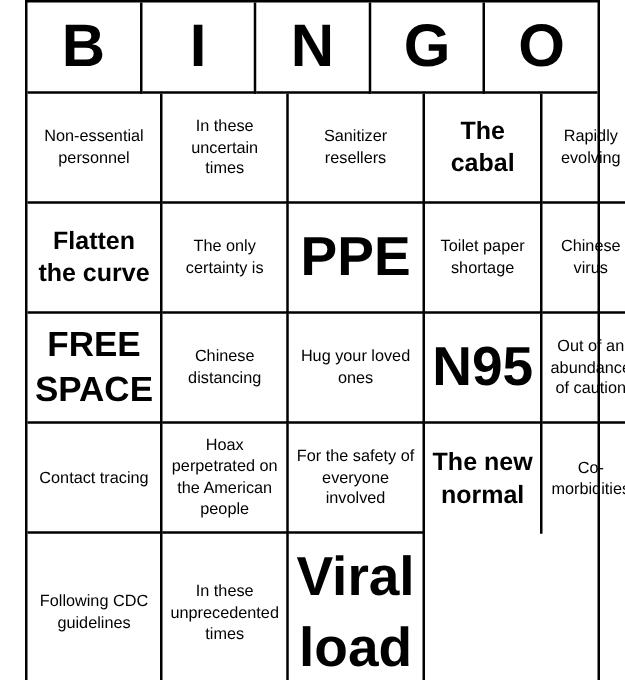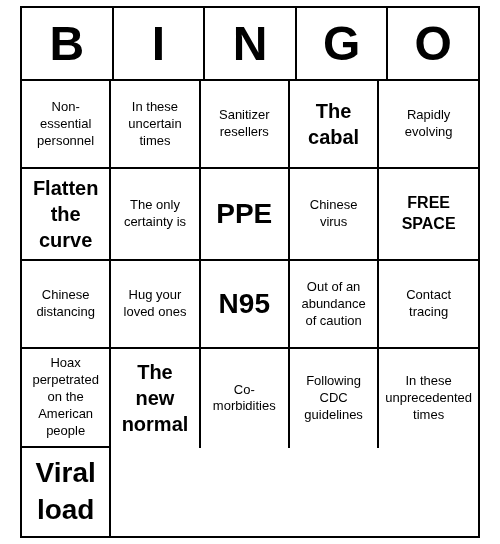--- a/index.html
+++ b/index.html
@@ -51,25 +51,25 @@
       border-right: none;
     }
     .bingo-grid .bingo-cell:nth-last-child(-n+5) {
       border-bottom: none;
     }
     .bingo-cell.large-text {
       font-size: 20px;
       font-weight: bold;
     }
     .bingo-cell.xlarge-text {
-      font-size: 28px;
+      font-size: 44px;
       font-weight: bold;
     }
     .bingo-cell.free-space {
-      font-size: 16px;
+      font-size: 28px;
       font-weight: bold;
     }
   </style>
 </head>
 <body>
 
 <div class="bingo-card">
   <div class="bingo-header">
   <div class="bingo-header-cell">B</div>
       <div class="bingo-header-cell">I</div>
@@ -79,27 +79,29 @@
     </div>
   <div class="bingo-grid">
   <div class="bingo-cell">Non-essential personnel</div>
       <div class="bingo-cell">In these uncertain times</div>
       <div class="bingo-cell">Sanitizer resellers</div>
       <div class="bingo-cell large-text">The cabal</div>
       <div class="bingo-cell">Rapidly evolving</div>
       <div class="bingo-cell large-text">Flatten the curve</div>
       <div class="bingo-cell">The only certainty is</div>
       <div class="bingo-cell xlarge-text">PPE</div>
+      <div class="bingo-cell">Toilet paper shortage</div>
       <div class="bingo-cell">Chinese virus</div>
       <div class="bingo-cell free-space">FREE SPACE</div>
       <div class="bingo-cell">Chinese distancing</div>
       <div class="bingo-cell">Hug your loved ones</div>
       <div class="bingo-cell xlarge-text">N95</div>
       <div class="bingo-cell">Out of an abundance of caution</div>
       <div class="bingo-cell">Contact tracing</div>
       <div class="bingo-cell">Hoax perpetrated on the American people</div>
+      <div class="bingo-cell">For the safety of everyone involved</div>
       <div class="bingo-cell large-text">The new normal</div>
       <div class="bingo-cell">Co-morbidities</div>
       <div class="bingo-cell">Following CDC guidelines</div>
       <div class="bingo-cell">In these unprecedented times</div>
       <div class="bingo-cell xlarge-text">Viral load</div>
     </div>
 </div>
 
 </body></html>

